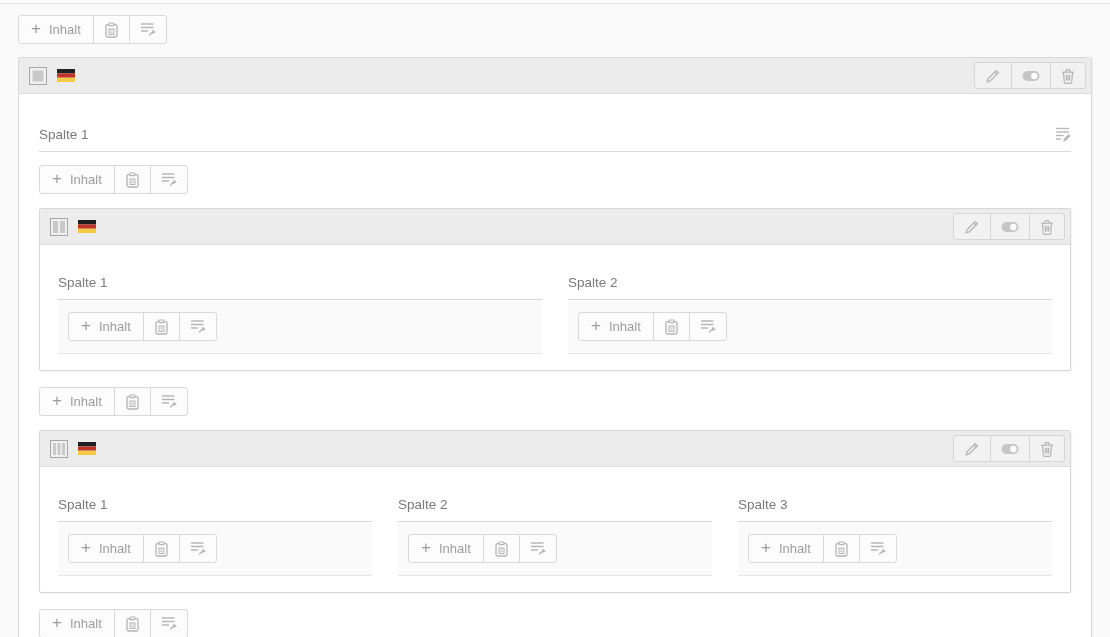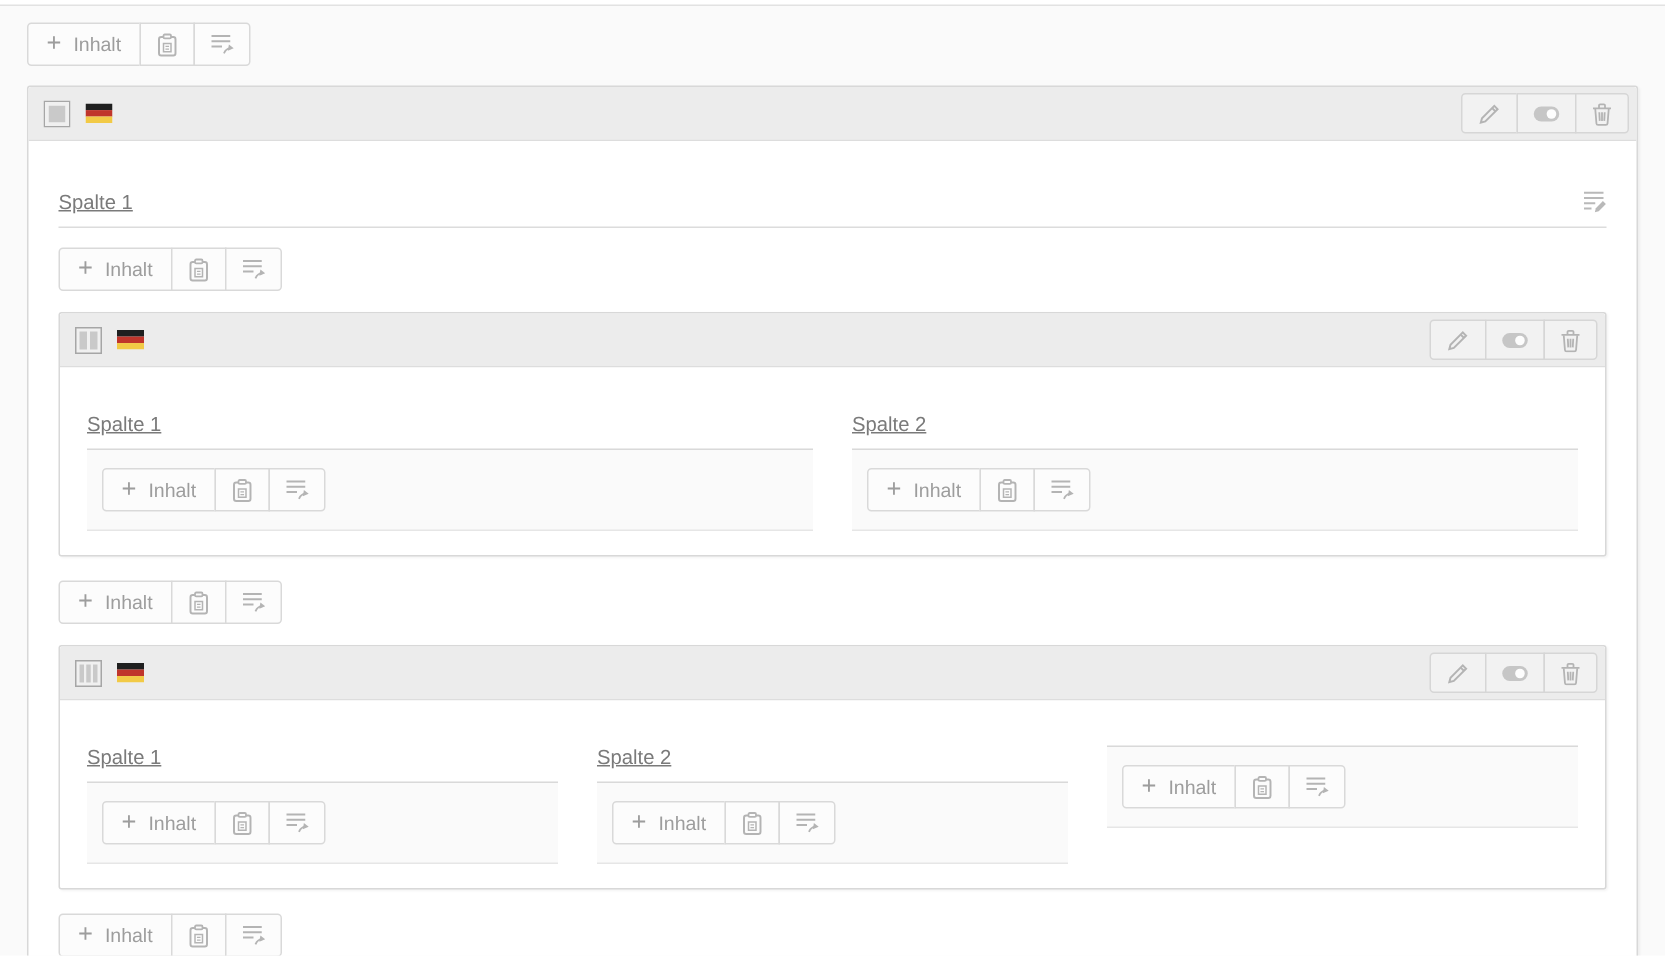--- a/index.html
+++ b/index.html
@@ -48,21 +48,21 @@
 
   .mt13 { margin-top:13px; }
   .mt14 { margin-top:14px; }
   .mt16 { margin-top:16px; }
 
   
   .col-title-row {
     display:flex; align-items:center; justify-content:space-between;
     padding-bottom:9px; border-bottom:1px solid #dcdcdc;
   }
-  .col-title { font-size:13.5px; color:#7a7a7a;text-decoration:underline; }
+  .col-title { font-size:13.5px; color:#7a7a7a; }
   .cols-2 { display:grid; grid-template-columns:1fr 1fr; gap:26px; }
   .cols-3 { display:grid; grid-template-columns:1fr 1fr 1fr; gap:26px; }
   .column .col-title { display:block; padding-bottom:9px; }
   .col-zone {
     background:#fafafa;
     border-top:1px solid #d9d9d9;
     border-bottom:1px solid #e6e6e6;
     padding:12px 10px;
   }
   .icon-btn-plain { background:none; border:none; padding:0; cursor:pointer; display:inline-flex; }
@@ -401,20 +401,21 @@
                     <line x1="1" y1="5.5" x2="13.5" y2="5.5"></line>
                     <line x1="1" y1="9" x2="8" y2="9"></line>
                     <path d="M9.3 13.6 c1.2 -2.8 2.6 -3.4 4.4 -3.3" stroke-width="1.2"></path>
                     <path d="M12.6 7.6 l3.2 2.6 -3.9 1.7 z" fill="#b4b4b4" stroke="none"></path>
                   </svg>
                 </button>
               </div>
             </div>
           </div>
           <div class="column">
+            <span class="col-title">Spalte 3</span>
             <div class="col-zone">
               <div class="btn-group">
                 <button class="btn">
                   <span class="plus">+</span>
                   <span>Inhalt</span>
                 </button>
                 <button class="btn icon-only">
                   <svg width="15" height="16" viewBox="0 0 15 16" fill="none" stroke="#b4b4b4">
                     <rect x="2" y="2.7" width="11" height="12.3" rx="1.5" stroke-width="1.3"></rect>
                     <rect x="5" y="1" width="5" height="2.6" rx="0.8" fill="#fcfcfc" stroke-width="1.2"></rect>

